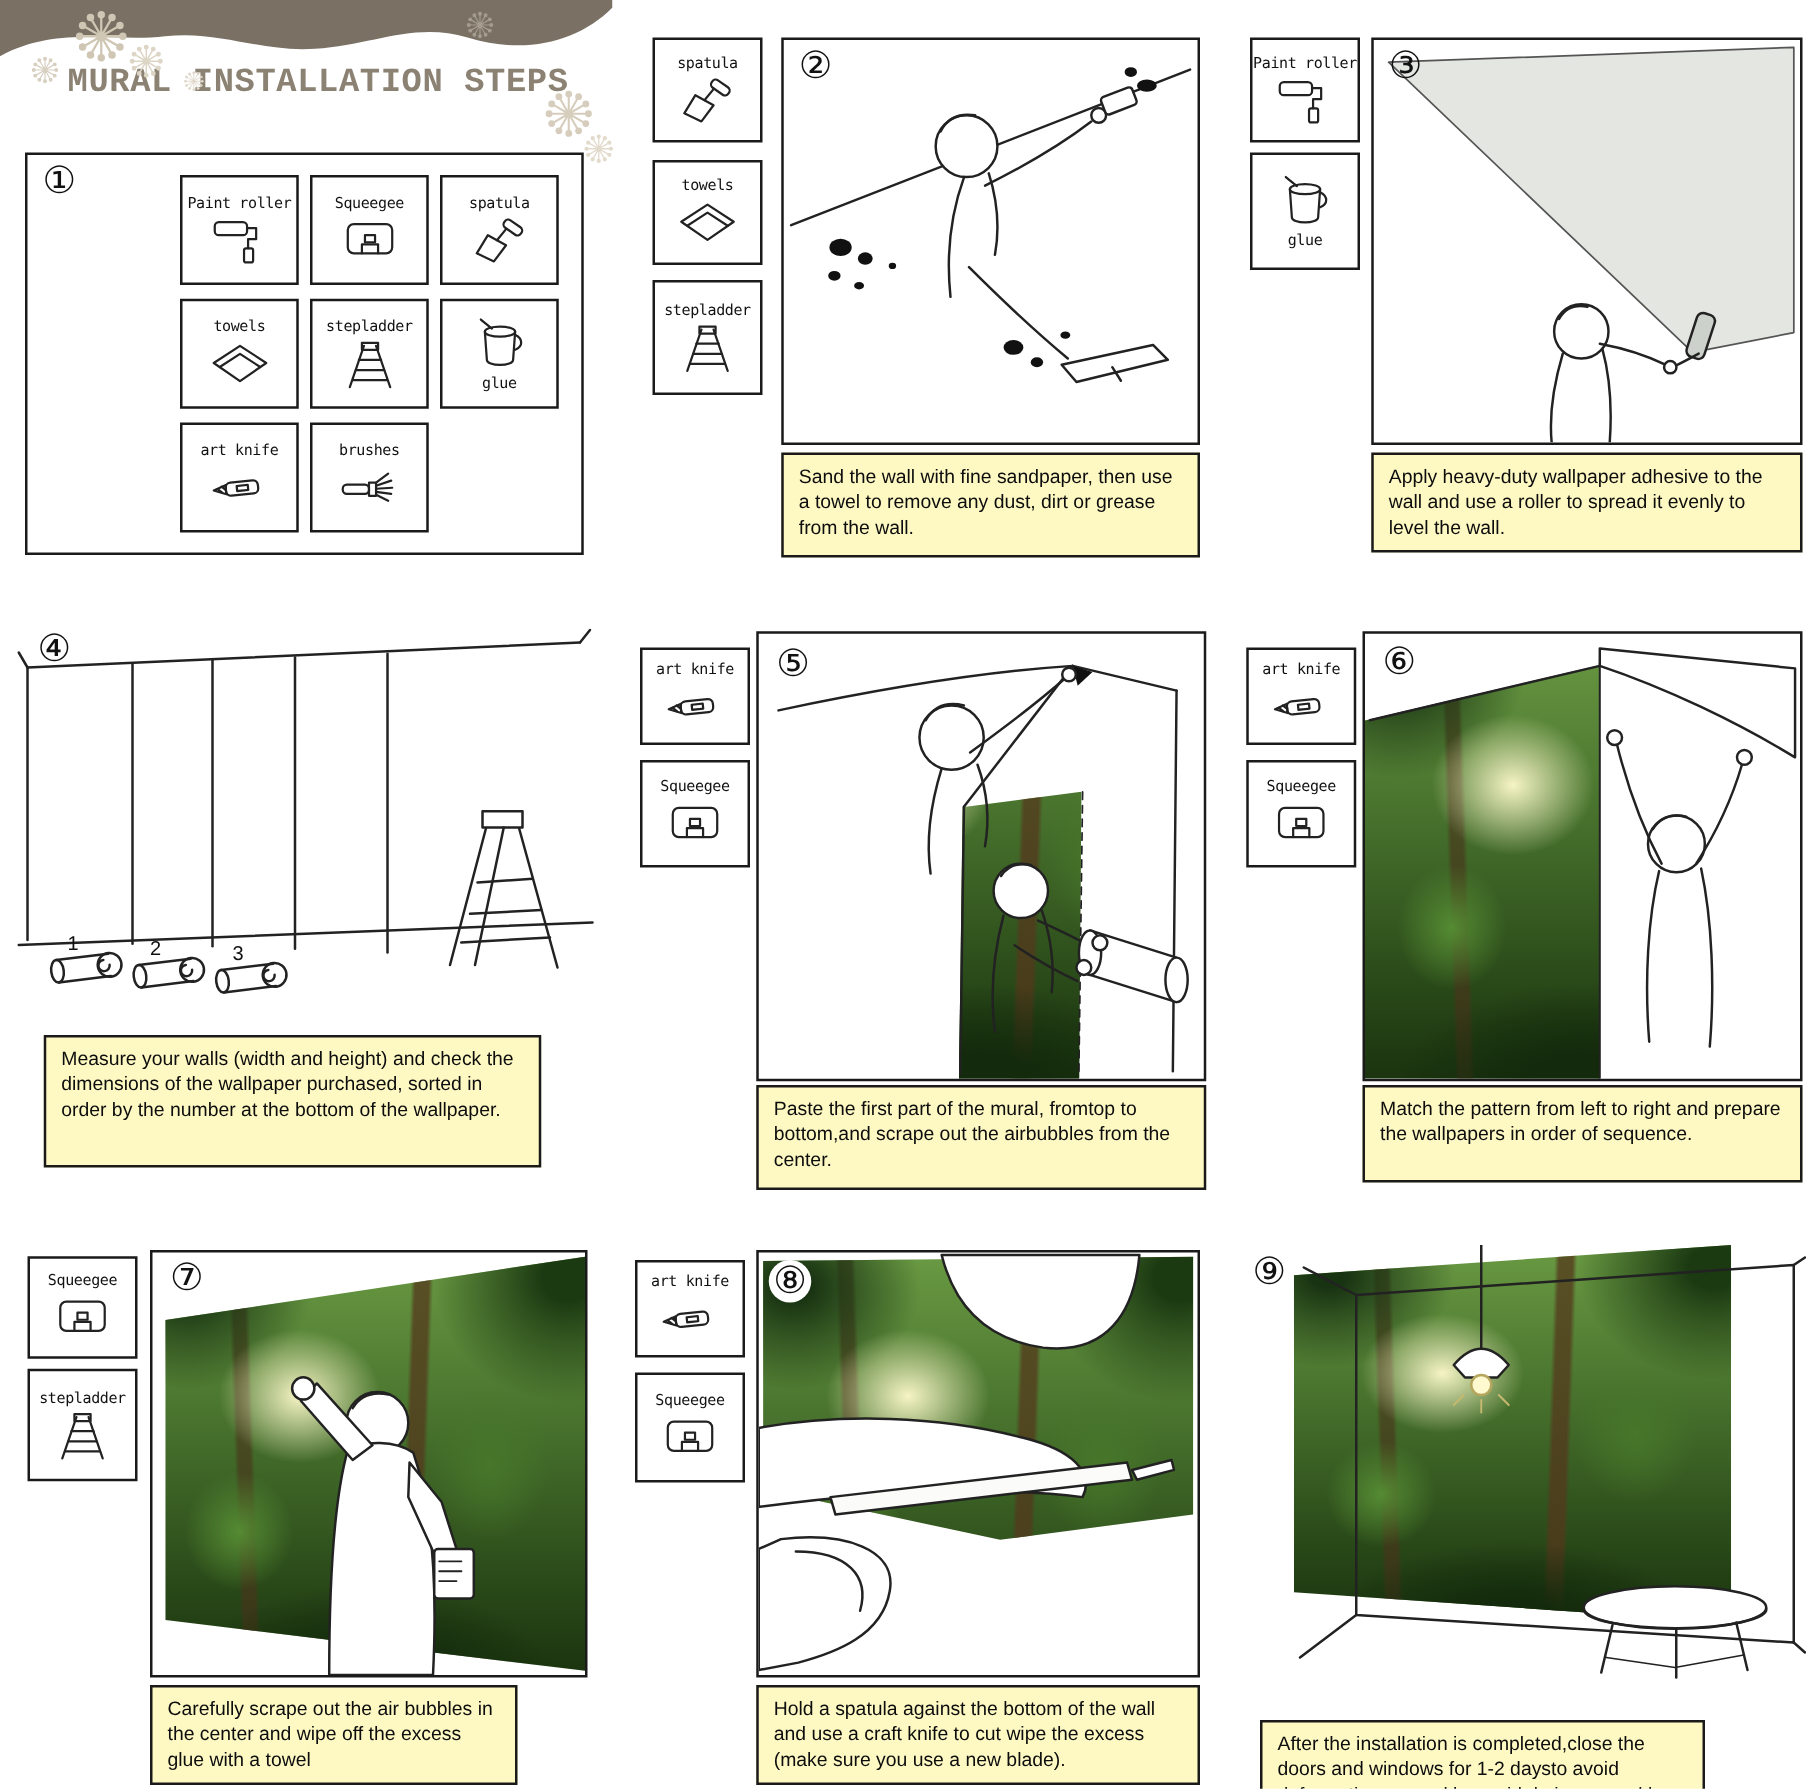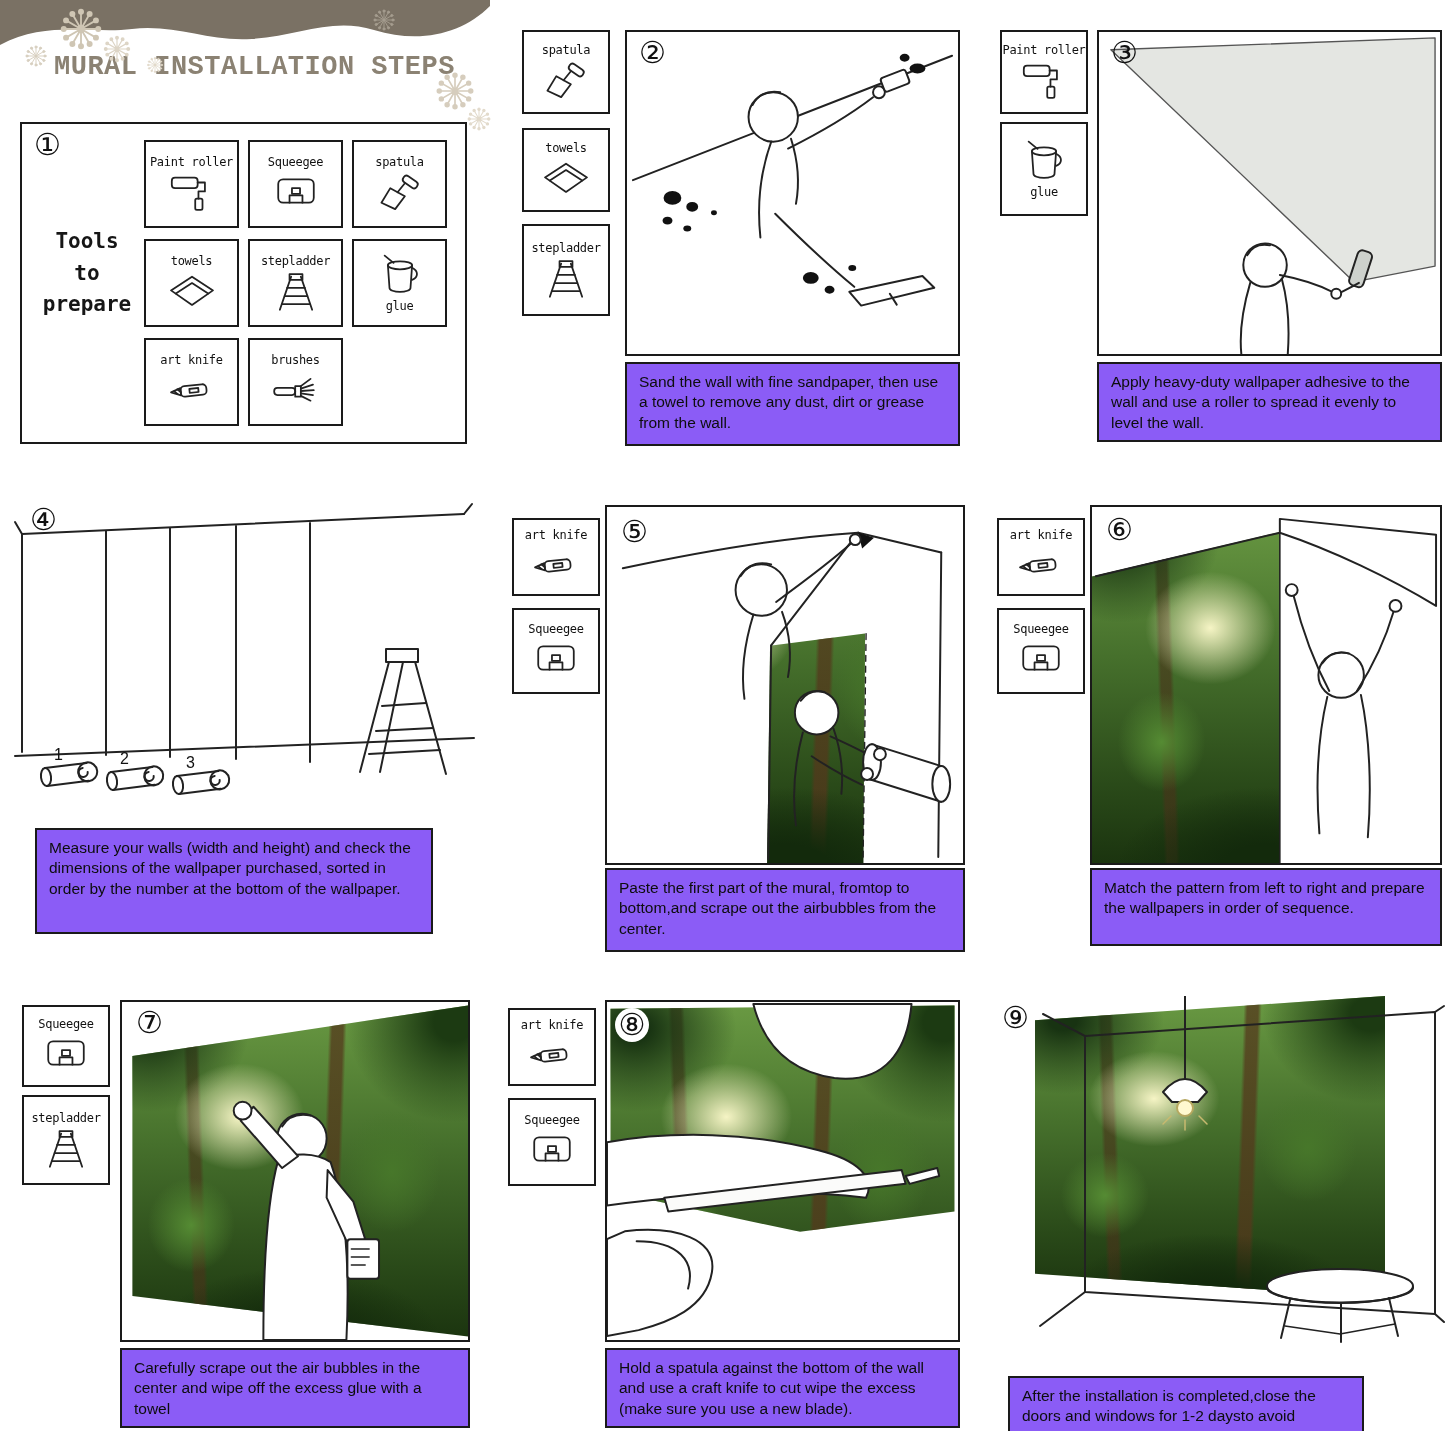--- a/index.html
+++ b/index.html
@@ -1,20 +1,20 @@
 <!DOCTYPE html>
 <html><head>
 <meta charset="utf-8">
 <style>
   *{margin:0;padding:0;box-sizing:border-box}
   html,body{background:#fff}
   body{width:1445px;height:1431px;position:relative;font-family:"Liberation Sans",sans-serif;color:#111;overflow:hidden}
   .abs{position:absolute}
   .box{border:2.5px solid #1a1a1a;background:#fff}
-  .caption{border:2px solid #1a1a1a;background:#8b5cf6;padding:8px 12px;font-size:15.5px;line-height:1.32;color:#0d0d0d}
+  .caption{border:2px solid #1a1a1a;background:#fef9c3;padding:8px 12px;font-size:15.5px;line-height:1.32;color:#0d0d0d}
   .stepnum{font-family:"DejaVu Sans",sans-serif;font-size:30px;line-height:1;color:#111;z-index:5}
   .stepnum.on-art{background:#fff;border-radius:50%;width:34px;height:34px;display:flex;align-items:center;justify-content:center}
   .toolbox{position:absolute;border:2px solid #1a1a1a;background:#fff;display:flex;flex-direction:column;align-items:center;justify-content:center;gap:3px;padding:4px 1px}
   .toolbox .tl{font-family:"DejaVu Sans Mono",monospace;font-size:12px;letter-spacing:-0.3px;white-space:nowrap}
   .tool-icon{width:54px;height:42px;color:#222;flex:0 0 auto}
   .tools-grid .toolbox{position:static;width:95px;height:88px}
   .scene-wrap{position:absolute;background:#fff;overflow:hidden}
   .scene{position:absolute;inset:0;width:100%;height:100%;stroke:#222;fill:none;stroke-width:2;stroke-linecap:round;stroke-linejoin:round;z-index:2}
   .svgtxt{fill:#111;stroke:none;font-size:16px;font-family:"Liberation Sans",sans-serif}
   .title{font-family:Liberation Mono, monospace;font-weight:bold;font-size:27px;letter-spacing:.5px;color:#8b8273;white-space:nowrap}
@@ -150,25 +150,20 @@
       <use href="#i-flower"></use>
     </svg>
   <svg class="flower" style="left:466px;top:106px;width:26px;height:26px;color:#e2dacb">
       <use href="#i-flower"></use>
     </svg>
   <h1 class="abs title" style="left:54px;top:52px">MURAL INSTALLATION STEPS</h1>
 </header>
 
 <section class="abs box" style="left:20px;top:122px;width:447px;height:322px">
   <span class="stepnum abs" style="left:12px;top:6px">①</span>
-  <div class="abs tools-heading" style="left:10px;top:102px;width:110px">
-    <div>Tools</div>
-    <div>to</div>
-    <div>prepare</div>
-  </div>
   <div class="abs tools-grid" style="left:122px;top:16px;display:grid;grid-template-columns:repeat(3,95px);gap:11px 9px">
     <div class="toolbox">
         <span class="tl">Paint roller</span>
         <svg class="tool-icon">
           <use href="#i-roller"></use>
         </svg>
       </div>
     <div class="toolbox">
         <span class="tl">Squeegee</span>
         <svg class="tool-icon">
@@ -439,21 +434,21 @@
       <circle cx="182" cy="138" r="25" fill="#fff"></circle>
       <path d="M162,126 q9,-15 29,-11"></path>
       <path d="M158,160 C149,192 143,252 143,342 L227,342 C231,262 225,202 211,162 C196,152 172,152 158,160 Z" fill="#fff"></path>
       <path d="M162,168 L120,120 L133,106 L178,156 Z" fill="#fff"></path>
       <circle cx="122" cy="110" r="9" fill="#fff"></circle>
       <path d="M208,170 L234,202 L246,240 L229,246 L207,198 Z" fill="#fff"></path>
       <rect x="228" y="240" width="32" height="40" rx="3" fill="#fff"></rect>
       <path d="M232,250 h18 M232,258 h18 M232,266 h14" stroke-width="1.5"></path>
     </svg>
   </div>
-  <div class="abs caption" style="left:120px;top:1348px;width:350px;height:80px">Carefully scrape out the air bubbles in the center and wipe off the excess glue with a towel</div>
+  <div class="abs caption" style="left:120px;top:1348px;width:294px;height:80px">Carefully scrape out the air bubbles in the center and wipe off the excess glue with a towel</div>
 </section>
 
 <section>
   <div class="toolbox" style="left:508px;top:1008px;width:88px;height:78px">
       <span class="tl">art knife</span>
       <svg class="tool-icon">
         <use href="#i-knife"></use>
       </svg>
     </div>
   <div class="toolbox" style="left:508px;top:1098px;width:88px;height:88px">

